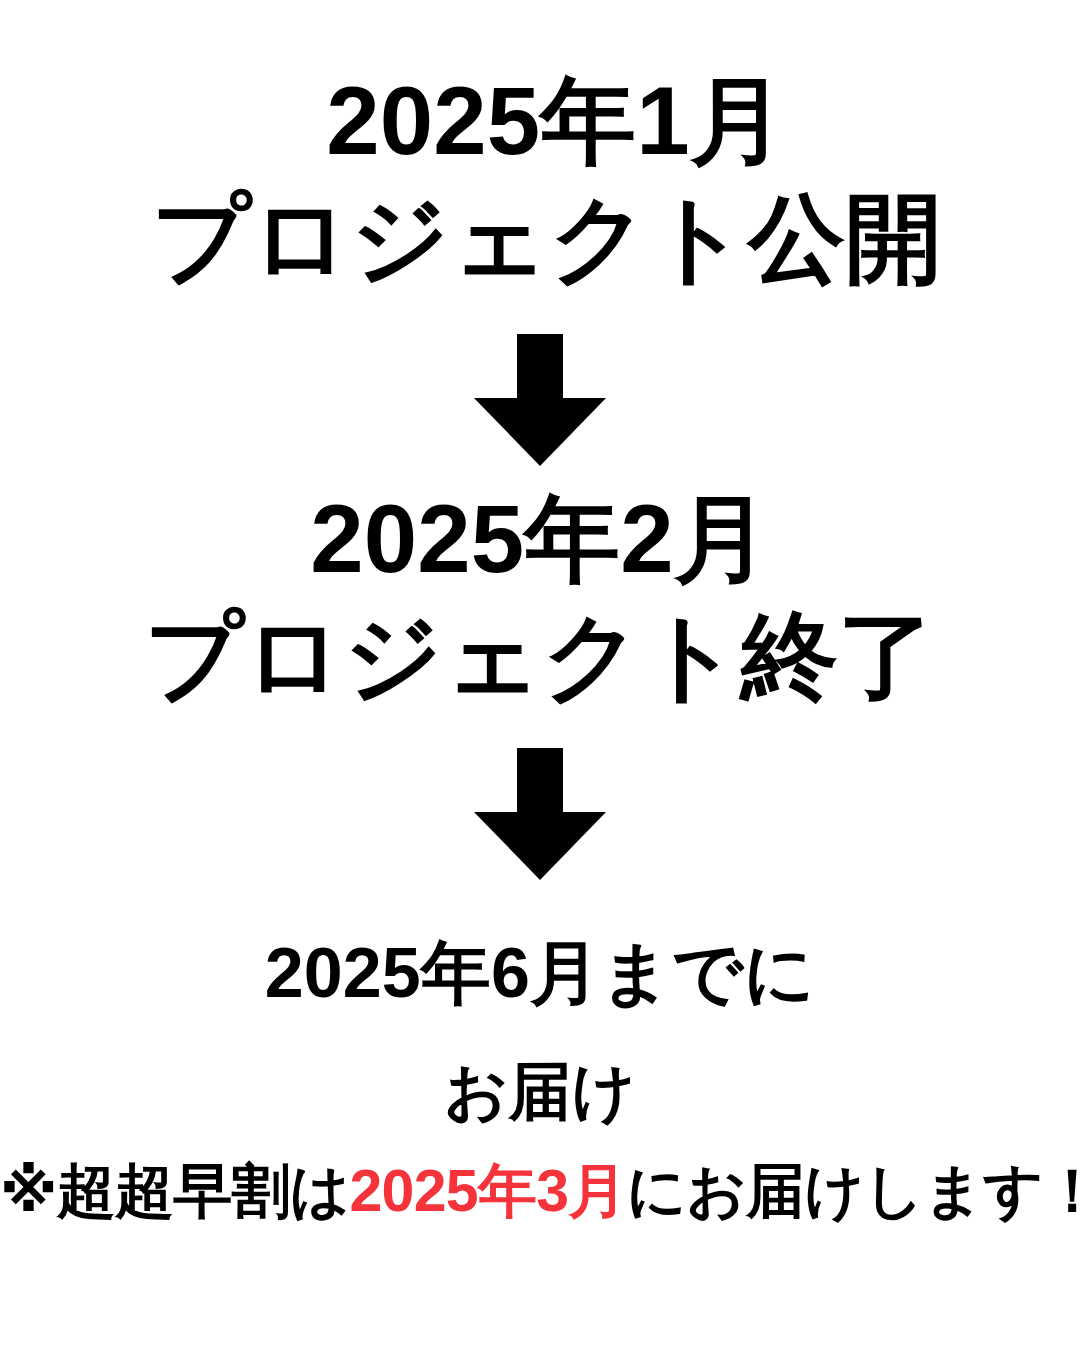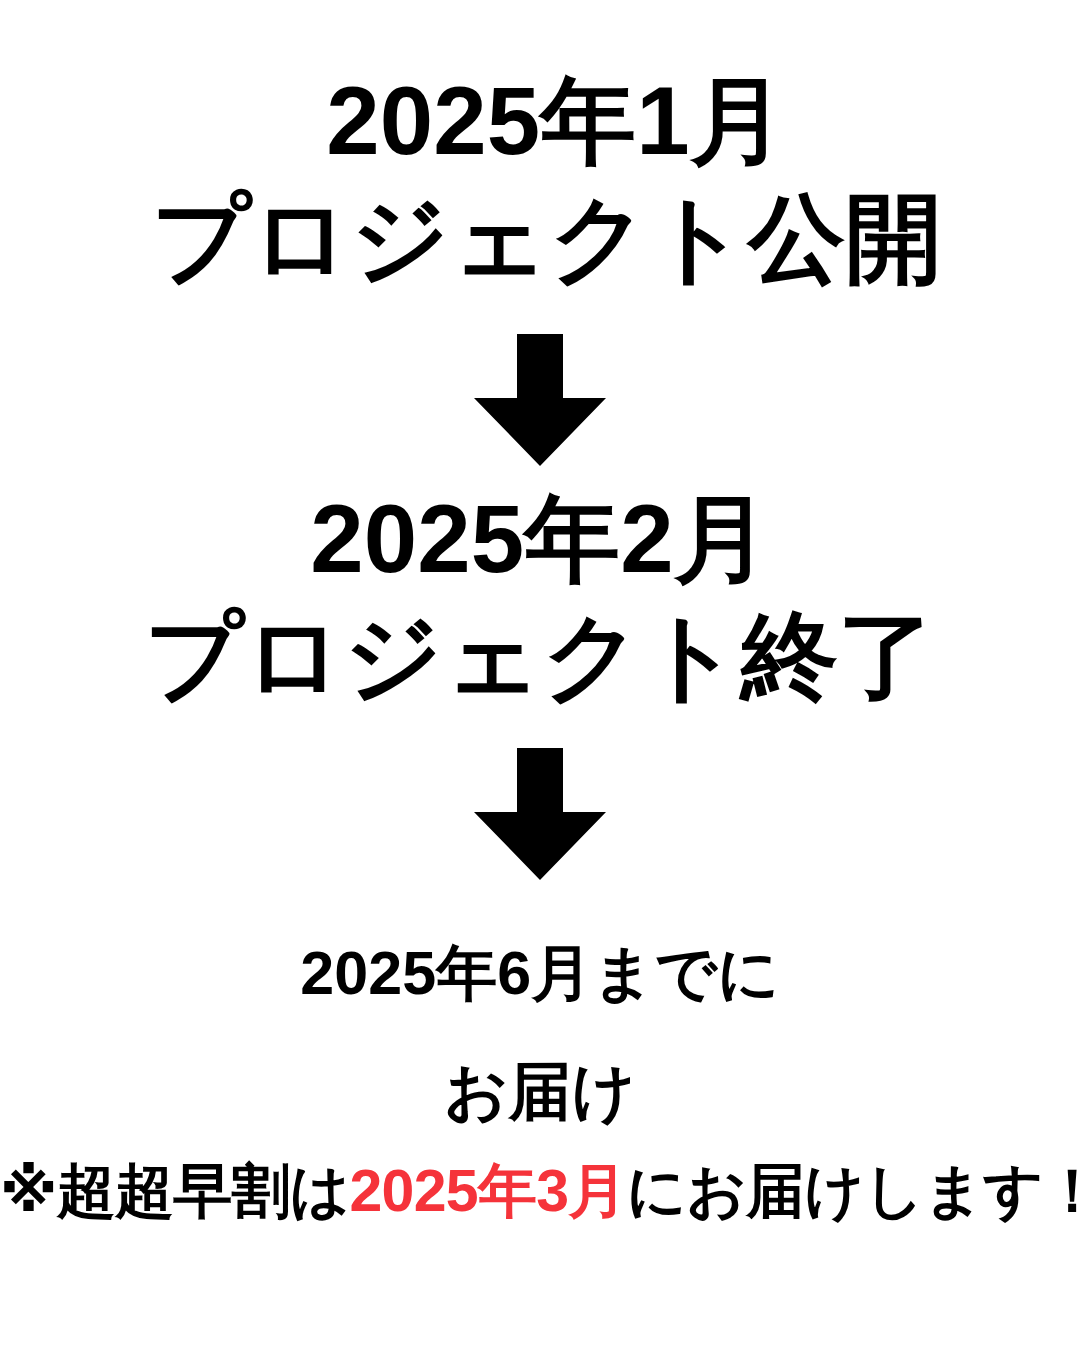--- a/index.html
+++ b/index.html
@@ -56,21 +56,21 @@
     line-height: 118px;
   }
   #step-2 .line-b {
     font-size: 97px;
     line-height: 118px;
   }
 
   
   #step-3 { margin-top: 32px; }
   #step-3 .line-a {
-    font-size: 61px;
+    font-size: 70px;
     line-height: 118px;
   }
   #step-3 .line-b {
     font-size: 63px;
     line-height: 118px;
   }
 
   
   .arrow-wrap {
     width: 136px;

